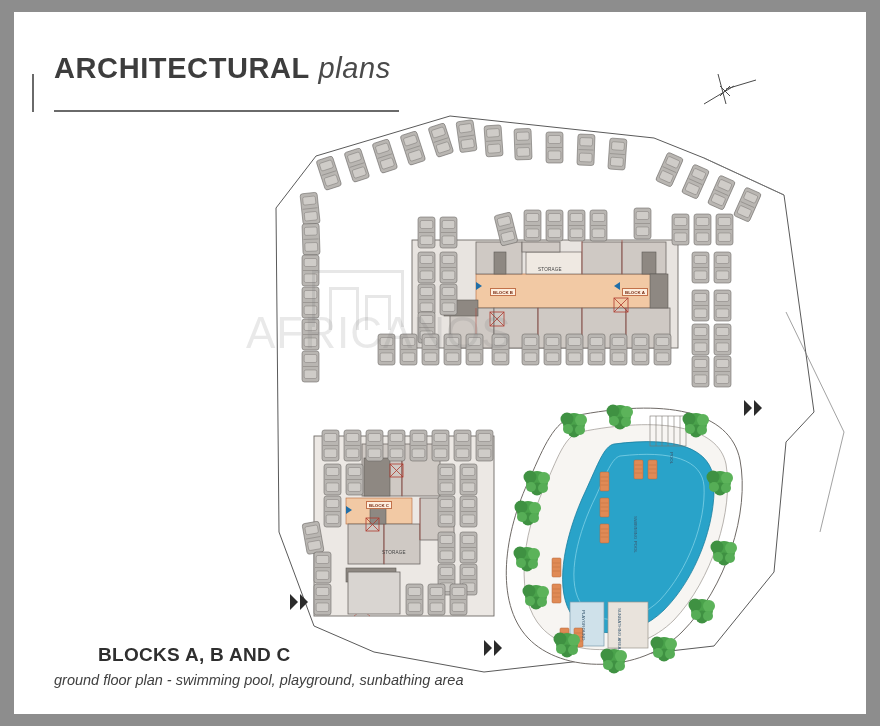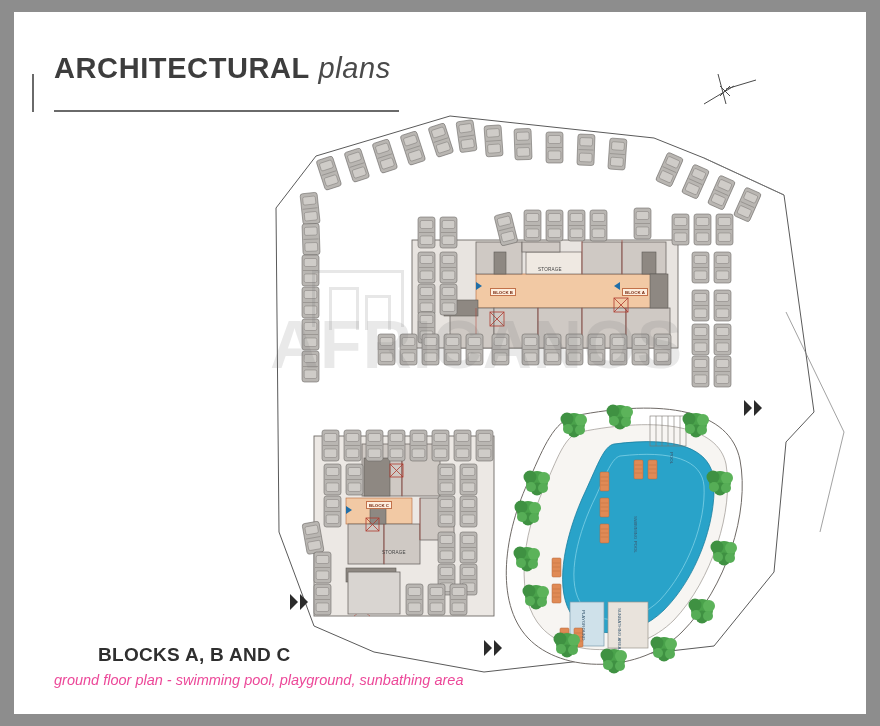--- a/index.html
+++ b/index.html
@@ -76,39 +76,38 @@
     font-size: 19px;
     font-weight: bold;
     color: #2f2f2f;
     letter-spacing: 0.3px;
     margin-left: 44px;
   }
   #footer-sub {
     margin-top: 6px;
     font-size: 14.5px;
     font-style: italic;
-    color: #ec4899;
+    color: #404040;
   }
   
   #watermark {
     position: absolute;
     left: 232px;
     top: 300px;
     width: 430px;
     pointer-events: none;
     z-index: 40;
   }
   #watermark .wm-line1 {
-    font-size: 68px;
-    font-weight: bold;
+    font-size: 44px;
+    font-weight: normal;
     color: rgba(120,120,120,0.16);
     letter-spacing: 1px;
     line-height: 0.95;
     white-space: nowrap;
-    margin-left: 24px;
   }
   #watermark .wm-line2 {
     font-size: 46px;
     font-weight: bold;
     color: rgba(120,120,120,0.16);
     letter-spacing: 1px;
     line-height: 1;
     white-space: nowrap;
   }
   #wm-logo {

